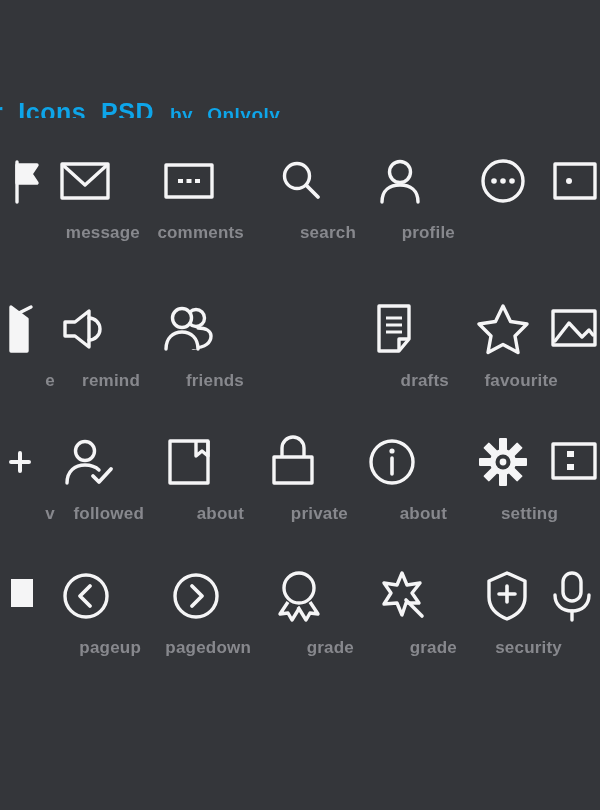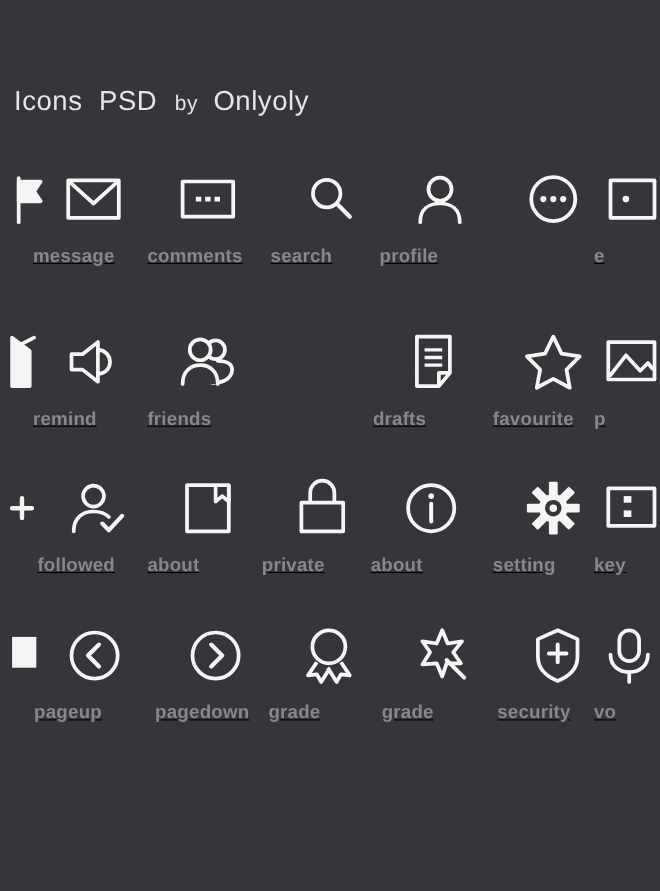--- a/index.html
+++ b/index.html
@@ -34,29 +34,30 @@
     overflow: hidden;
   }
   #title-inner {
     position: absolute;
     left: -52px;
     top: 0;
     white-space: nowrap;
   }
   .title-word {
     display: inline-block;
-    color: #e5e5e5;
+    color: #0ea5e9;
     font-size: 25px;
-    font-weight: normal;
+    font-weight: bold;
     letter-spacing: 0.5px;
     vertical-align: baseline;
+    margin-top: 20px;
   }
   .title-word.main { font-size: 25px; }
   .title-word.by   { font-size: 19px; margin-left: 16px; }
-  .title-word.author { font-size: 25px; margin-left: 14px; }
+  .title-word.author { font-size: 19px; margin-left: 14px; }
   .title-word + .title-word.main { margin-left: 15px; }
 
   
   #grid {
     position: absolute;
     left: 0;
     top: 150px;
     width: 600px;
     height: 545px;
   }
@@ -69,22 +70,21 @@
   .icon-row.r0 { top: 0px; }
   .icon-row.r1 { top: 148px; }
   .icon-row.r2 { top: 281px; }
   .icon-row.r3 { top: 415px; }
 
   .icon-cell {
     position: absolute;
     top: 0;
     width: 110px;
     margin-left: -55px;
-    text-align: left;
-    text-decoration: underline;
+    text-align: right;
   }
   .icon-glyph {
     height: 62px;
     display: flex;
     align-items: center;
     justify-content: center;
   }
   .icon-glyph svg {
     display: block;
     overflow: visible;

